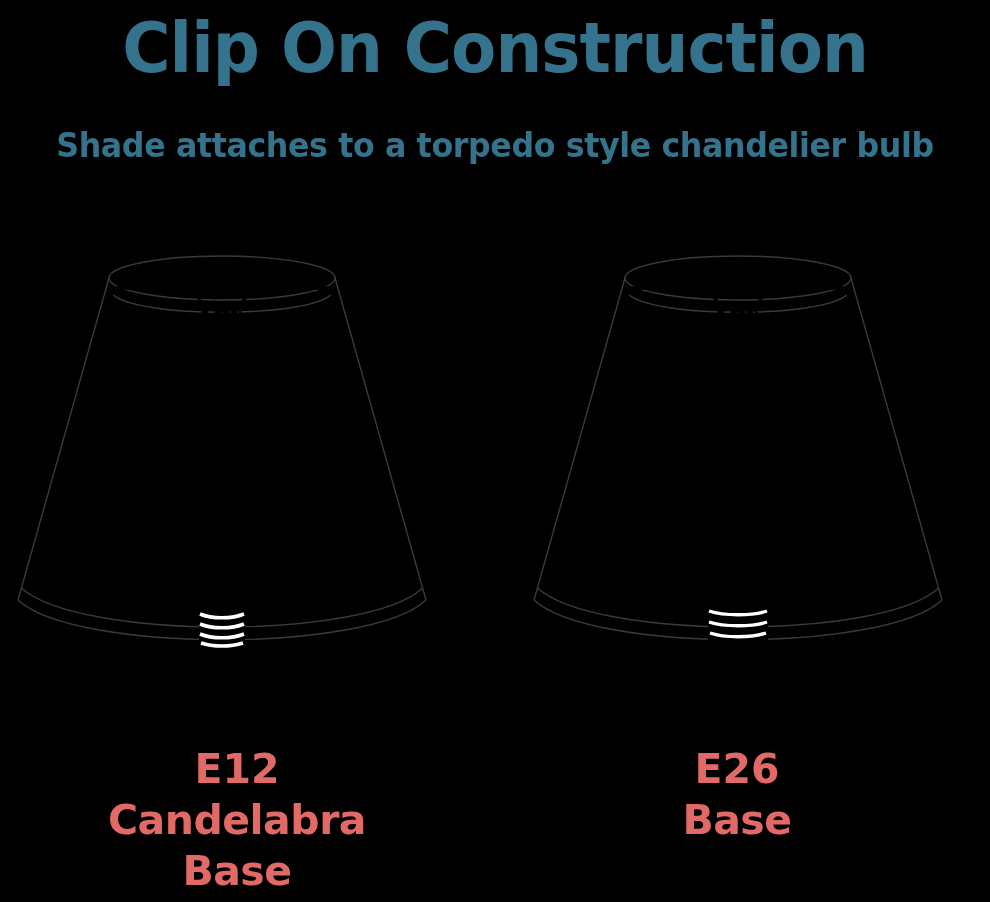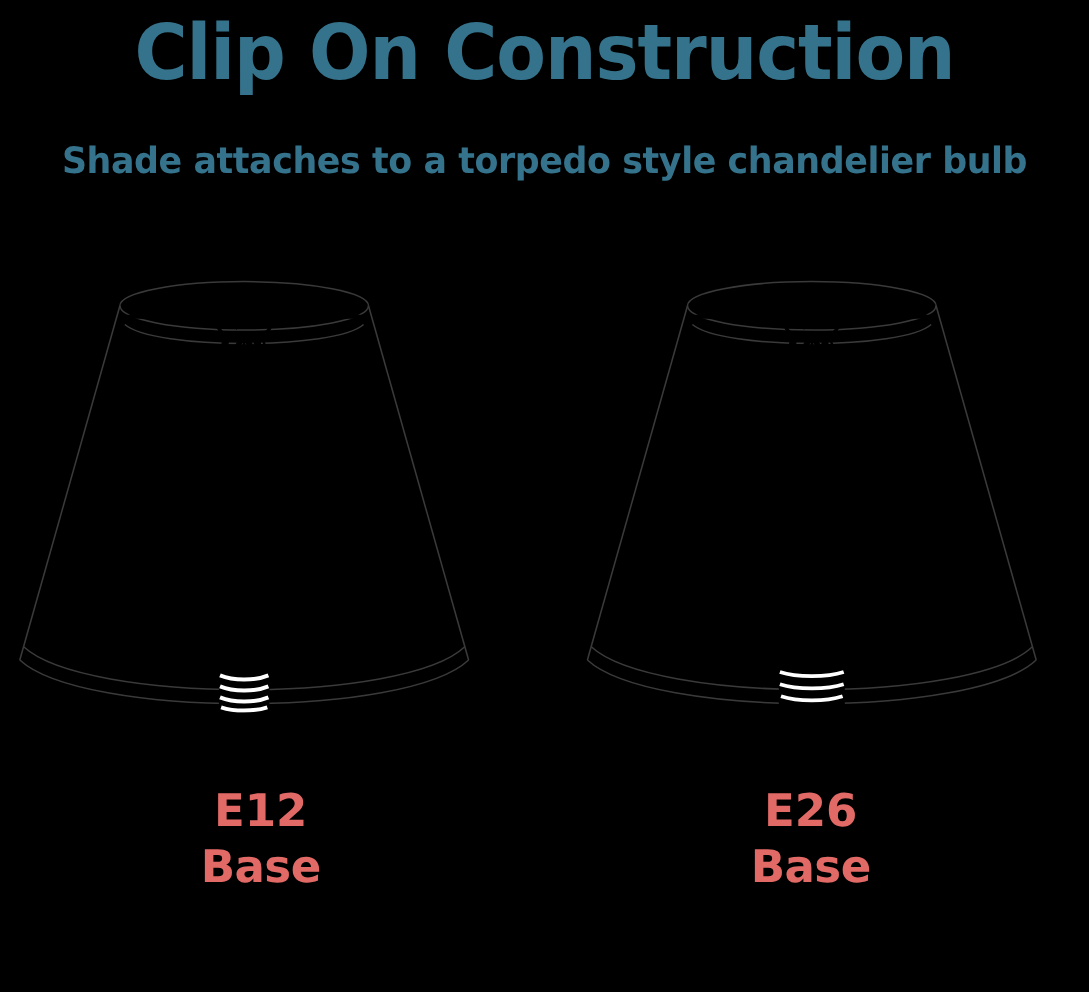--- a/index.html
+++ b/index.html
@@ -68,21 +68,21 @@
     color: #E26A66;
     font-family: "DejaVu Sans", sans-serif;
     font-weight: bold;
     font-size: 41px;
     line-height: 51px;
     letter-spacing: -0.5px;
   }
   .caption.left  { left: 0px;   top: 712px; }
   .caption.right { left: 500px; top: 712px; }
   .caption .cap-line { display: block; white-space: nowrap; }
-  .caption .cap-line.code { letter-spacing: 0px; }
+  .caption .cap-line.code { letter-spacing: 0px; margin-top: 32px; }
 </style>
 </head>
 <body>
 
 <div id="page">
 
   <div class="title">Clip On Construction</div>
 
   <div class="subtitle">Shade attaches to a torpedo style chandelier bulb</div>
 
@@ -218,20 +218,21 @@
             <path d="M 194 385 C 209 390, 235 390, 250 385"></path>
           </g>
         </g>
         <path d="M 206 394 L 238 394 L 234 408 L 210 408 Z" fill="#000000"></path>
       </g>
     </svg>
   </div>
 
   <div class="caption left">
     <span class="cap-line code">E12</span>
+    <span class="cap-line">Candelabra</span>
     <span class="cap-line">Base</span>
   </div>
 
   <div class="caption right">
     <span class="cap-line code">E26</span>
     <span class="cap-line">Base</span>
   </div>
 
 </div>
 

